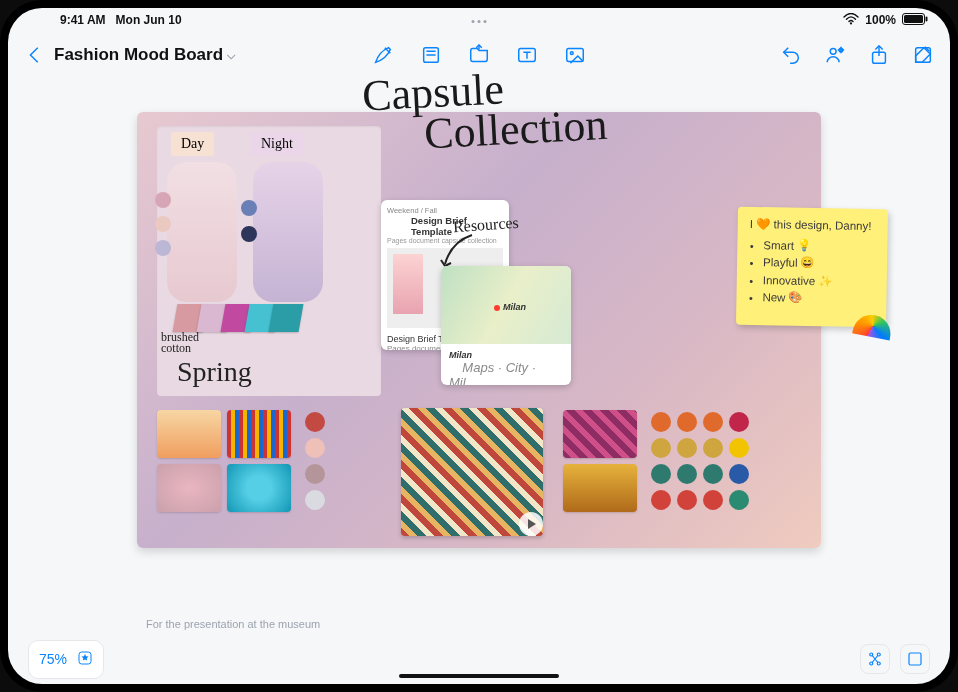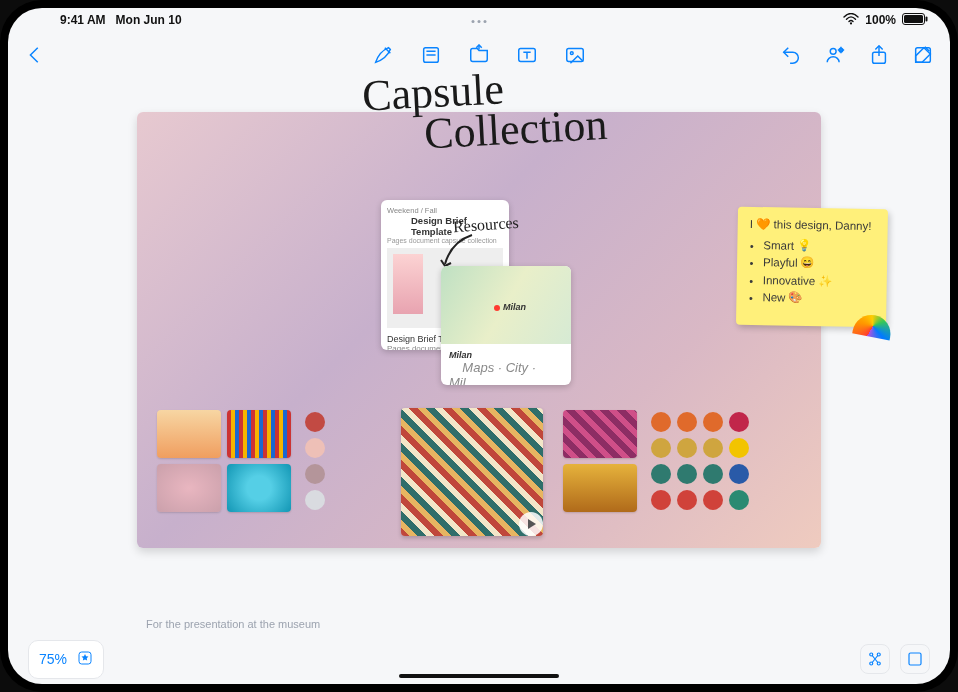--- a/index.html
+++ b/index.html
@@ -176,20 +176,24 @@
       </div>
     </div>
 
     <div class="toolbar">
       <div class="tb-left">
         <div class="icon-btn">
           <svg viewBox="0 0 24 24">
               <polyline points="15 4 7 12 15 20"></polyline>
             </svg>
         </div>
+        <div class="title">
+          <span>Fashion Mood Board</span>
+          <span class="chev">⌵</span>
+        </div>
       </div>
 
       <div class="tb-center">
         <div class="icon-btn">
           <svg viewBox="0 0 24 24">
               <path d="M4 20c3-9 7-13 14-16l2 2c-3 7-7 11-16 14z"></path>
               <path d="M14 4l6 6"></path>
             </svg>
         </div>
         <div class="icon-btn">
@@ -257,20 +261,41 @@
     </div>
 
     <div class="canvas-wrap">
       <div class="board">
 
         <div class="hand-title">
           <span>Capsule</span>
           <span class="line2">Collection</span>
         </div>
 
+        <div class="panel spring">
+          <div class="tag day">Day</div>
+          <div class="tag night">Night</div>
+          <div class="figure-sketch a"></div>
+          <div class="figure-sketch b"></div>
+          <span class="pal-dot" style="left:-2px;top:66px;background:#d7a6b6"></span>
+          <span class="pal-dot" style="left:-2px;top:90px;background:#e9c9c0"></span>
+          <span class="pal-dot" style="left:-2px;top:114px;background:#bcb7d4"></span>
+          <span class="pal-dot" style="left:84px;top:74px;background:#6a7fb6"></span>
+          <span class="pal-dot" style="left:84px;top:100px;background:#2e355a"></span>
+
+          <div class="sw-row" style="left:24px; top:178px;">
+            <div class="sw" style="background:#d79aa1"></div>
+            <div class="sw" style="background:#dbb8d2"></div>
+            <div class="sw" style="background:#c149a0"></div>
+            <div class="sw" style="background:#46c1d1"></div>
+            <div class="sw" style="background:#2a9da7"></div>
+          </div>
+          <div class="label-hand" style="left:4px; top:206px; font-size:12px; max-width:60px; line-height:.95;">brushed cotton</div>
+          <div class="label-hand" style="left:20px; top:230px; font-size:28px;">Spring</div>
+        </div>
 
         <div class="doc-card">
           <div style="font-size:7.5px;color:#888">Weekend / Fall</div>
           <div class="doc-title">Design Brief Template</div>
           <div style="font-size:7px;color:#999">Pages document capsule collection</div>
           <div class="doc-body"></div>
           <div class="footer">Design Brief Te</div>
           <div class="sub">Pages document · …</div>
         </div>
         <div class="label-hand" style="left:316px; top:104px; font-size:16px; transform:rotate(-4deg);">Resources</div>

